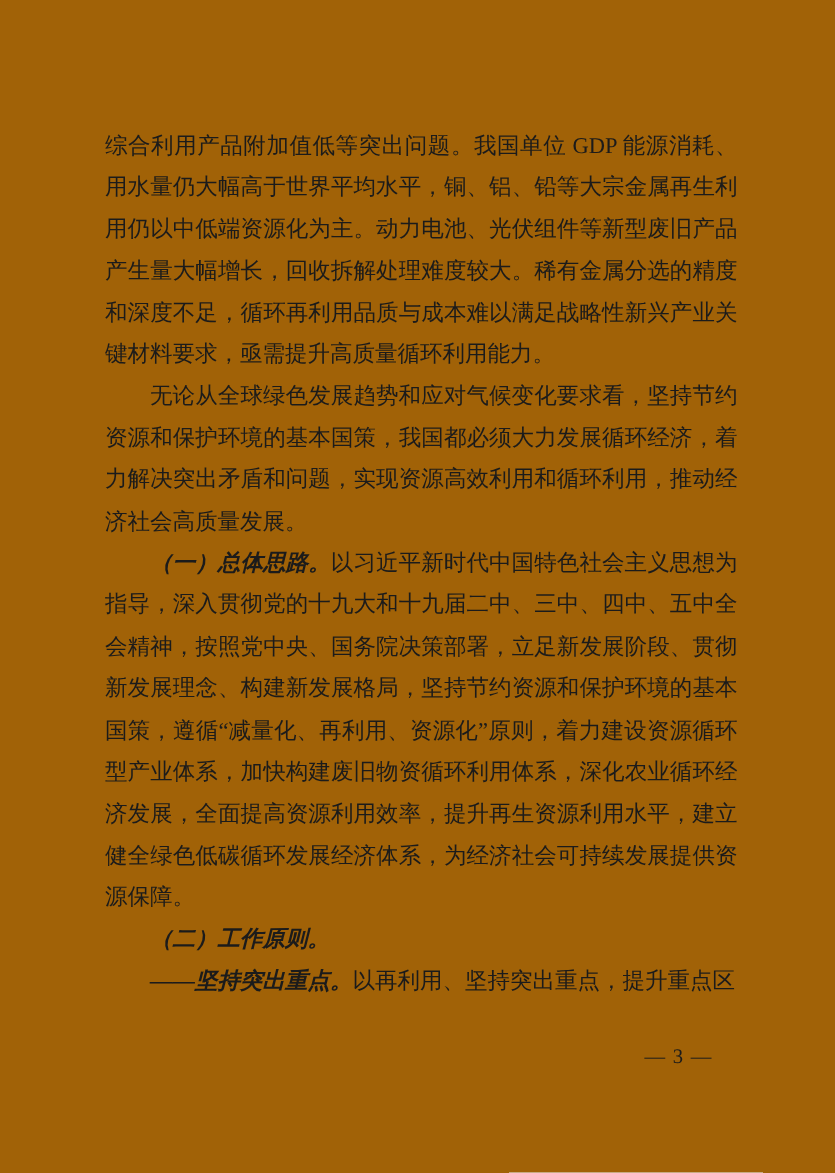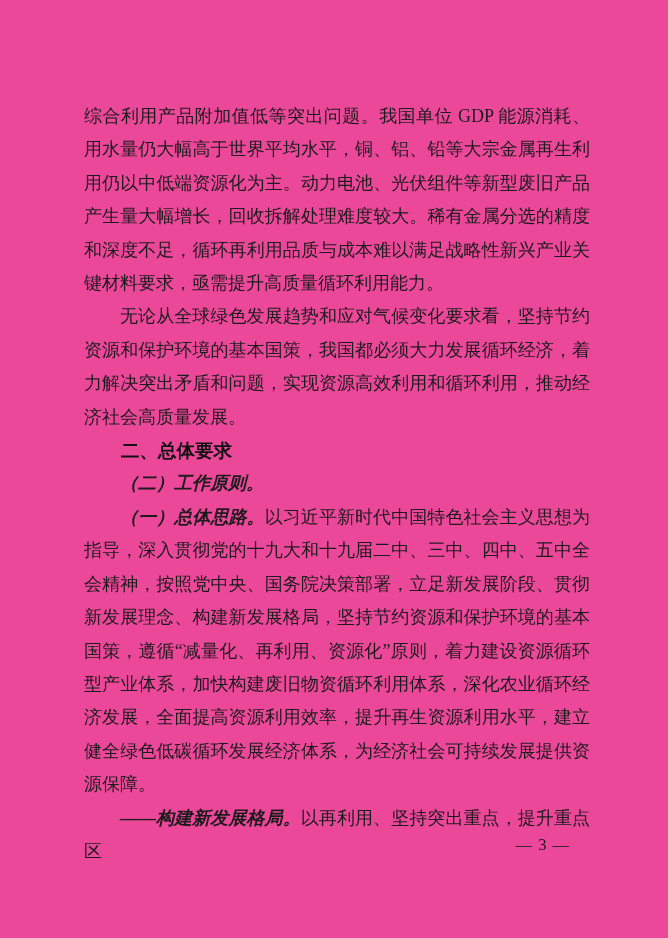--- a/index.html
+++ b/index.html
@@ -5,21 +5,21 @@
   html, body {
     margin: 0;
     padding: 0;
     background: #e8e8e8;
   }
   .page {
     position: relative;
     width: 668px;
     height: 938px;
     margin: 0 auto;
-    background: #ec4899;
+    background: #a16207;
     overflow: hidden;
     font-family: "Liberation Serif", serif;
   }
   .content {
     position: absolute;
     left: 84px;
     top: 100px;
     width: 506px;
     color: #1b1b1b;
     font-size: 18px;
@@ -61,30 +61,29 @@
 </head>
 <body>
 
 <div class="page">
   <div class="content">
 
     <p class="para">综合利用产品附加值低等突出问题。我国单位 GDP 能源消耗、用水量仍大幅高于世界平均水平，铜、铝、铅等大宗金属再生利用仍以中低端资源化为主。动力电池、光伏组件等新型废旧产品产生量大幅增长，回收拆解处理难度较大。稀有金属分选的精度和深度不足，循环再利用品质与成本难以满足战略性新兴产业关键材料要求，亟需提升高质量循环利用能力。</p>
 
     <p class="para indent">无论从全球绿色发展趋势和应对气候变化要求看，坚持节约资源和保护环境的基本国策，我国都必须大力发展循环经济，着力解决突出矛盾和问题，实现资源高效利用和循环利用，推动经济社会高质量发展。</p>
 
-    <h2 class="section-heading">二、总体要求</h2>
+
+    <p class="para indent">
+      <span class="lead">（一）总体思路。</span><span>以习近平新时代中国特色社会主义思想为指导，深入贯彻党的十九大和十九届二中、三中、四中、五中全会精神，按照党中央、国务院决策部署，立足新发展阶段、贯彻新发展理念、构建新发展格局，坚持节约资源和保护环境的基本国策，遵循“减量化、再利用、资源化”原则，着力建设资源循环型产业体系，加快构建废旧物资循环利用体系，深化农业循环经济发展，全面提高资源利用效率，提升再生资源利用水平，建立健全绿色低碳循环发展经济体系，为经济社会可持续发展提供资源保障。</span>
+    </p>
 
     <p class="para indent">
       <span class="lead">（二）工作原则。</span><span></span>
     </p>
 
     <p class="para indent">
-      <span class="lead">（一）总体思路。</span><span>以习近平新时代中国特色社会主义思想为指导，深入贯彻党的十九大和十九届二中、三中、四中、五中全会精神，按照党中央、国务院决策部署，立足新发展阶段、贯彻新发展理念、构建新发展格局，坚持节约资源和保护环境的基本国策，遵循“减量化、再利用、资源化”原则，着力建设资源循环型产业体系，加快构建废旧物资循环利用体系，深化农业循环经济发展，全面提高资源利用效率，提升再生资源利用水平，建立健全绿色低碳循环发展经济体系，为经济社会可持续发展提供资源保障。</span>
-    </p>
-
-    <p class="para indent">
-      <span class="lead">——构建新发展格局。</span><span>以再利用、坚持突出重点，提升重点区</span>
+      <span class="lead">——坚持突出重点。</span><span>以再利用、坚持突出重点，提升重点区</span>
     </p>
 
   </div>
 
   <div class="page-number">— 3 —</div>
 </div>
 
 </body></html>

